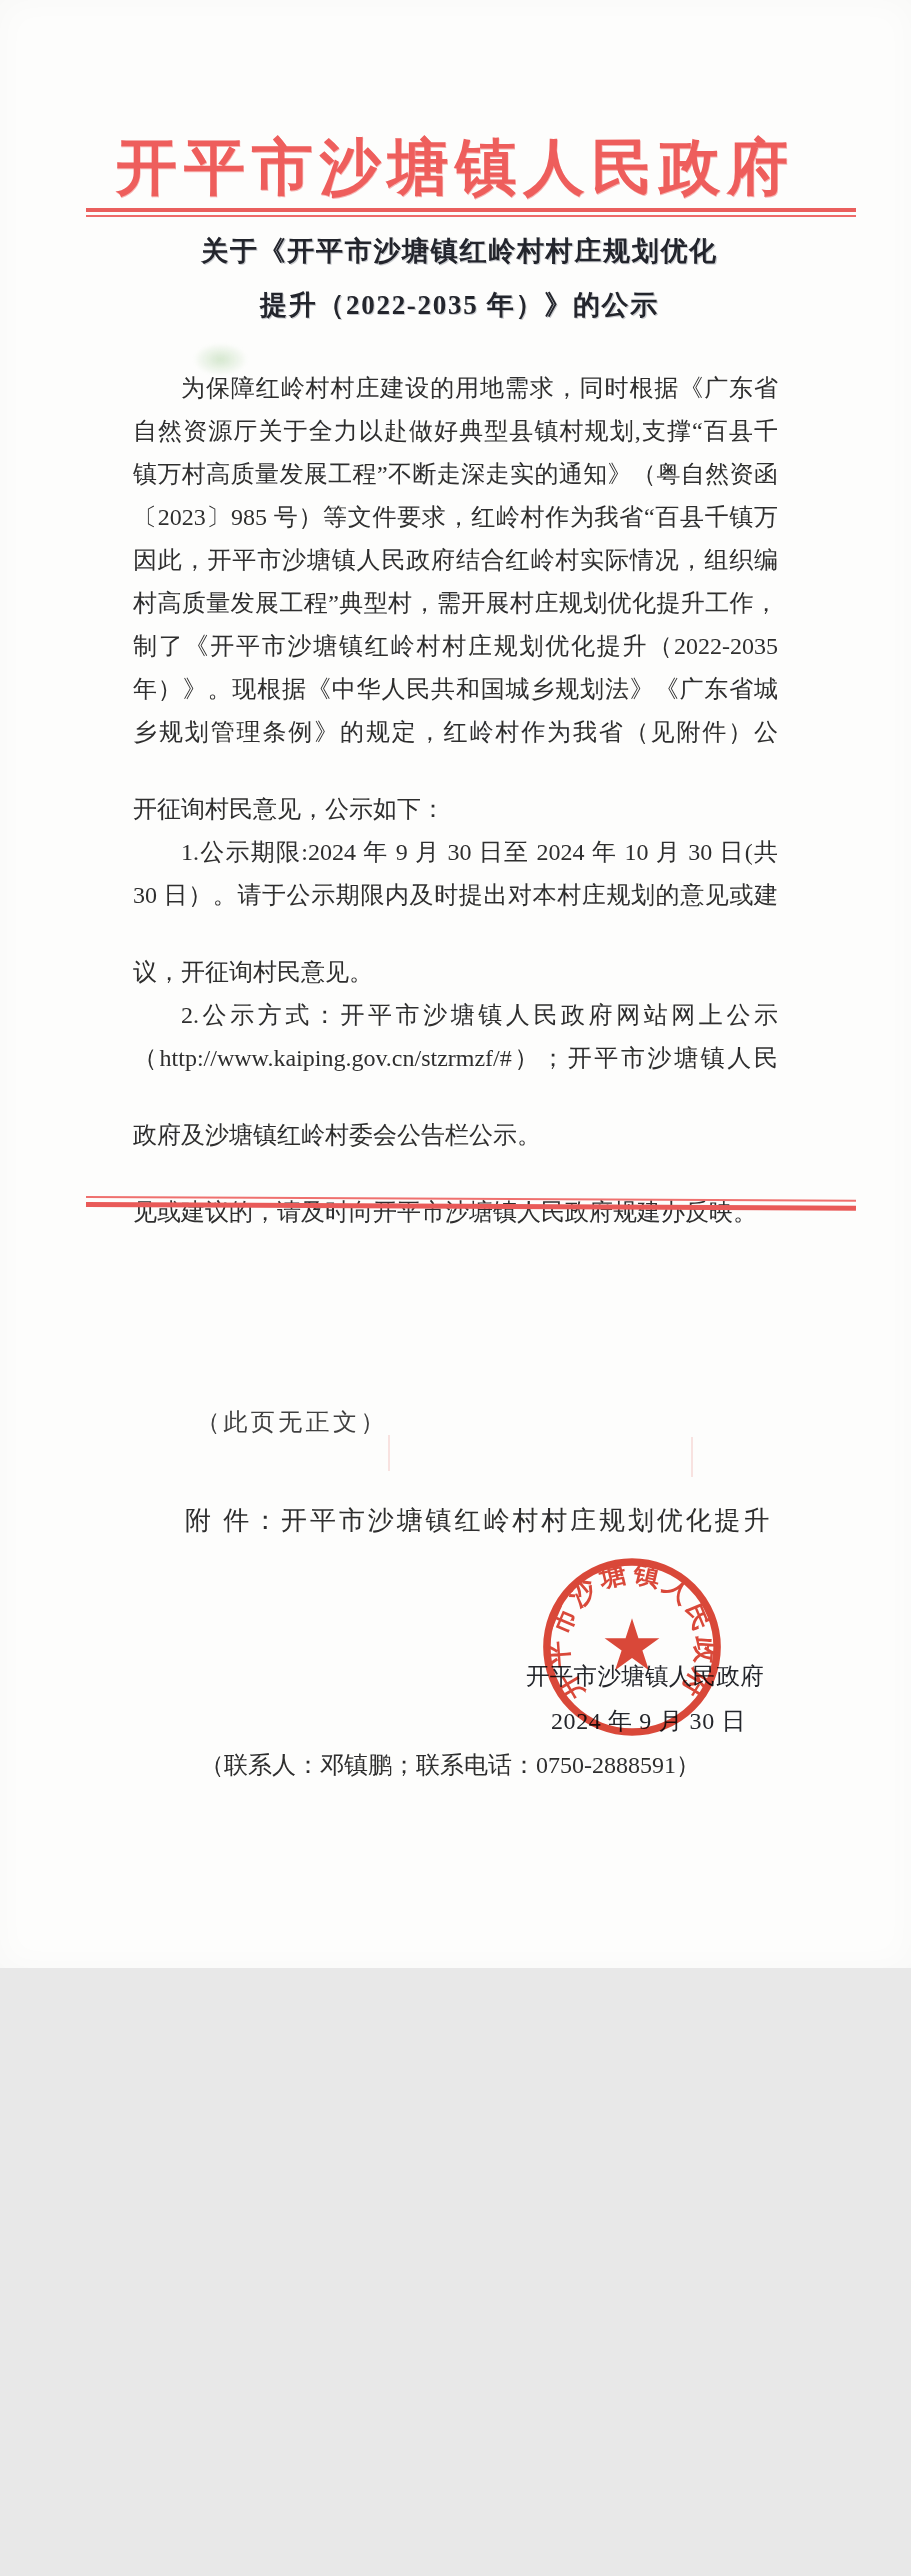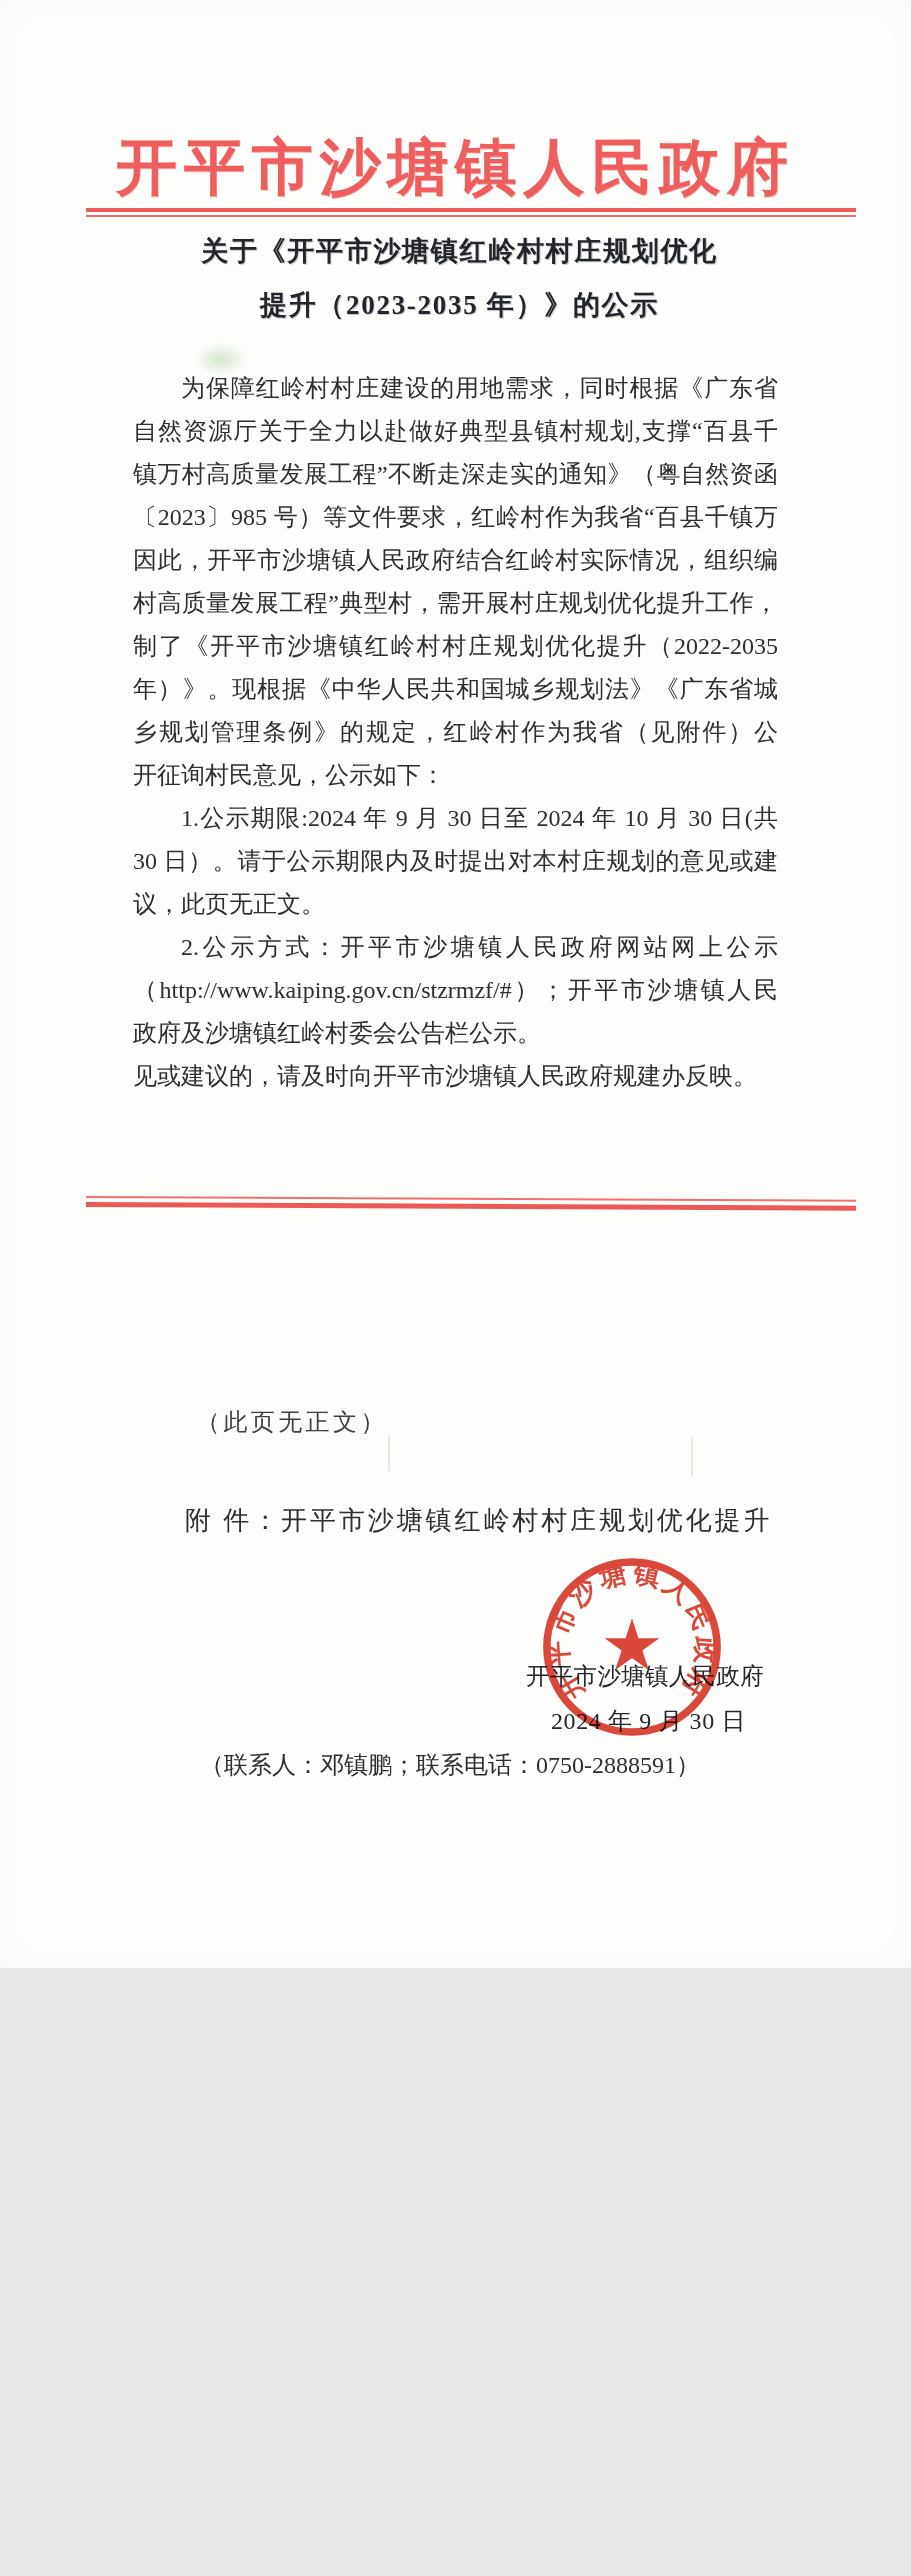--- a/index.html
+++ b/index.html
@@ -64,21 +64,21 @@
     font-size: 24px;
     line-height: 43px;
     color: #2e2e2e;
   }
   .body-line {
     text-align: justify;
     text-align-last: justify;
     white-space: normal;
   }
   .body-line.para-start { text-indent: 48px; }
-  .body-line.para-end   { text-align-last: left; }
+  .body-line.para-end   { text-align-last: left; margin-top: 34px; }
   
   .no-text-note {
     position: absolute; left: 196px; top: 1406px;
     font-size: 24px; letter-spacing: 3.4px; color: #404040; font-family: Liberation Serif, serif;
   }
   .attachment-line-1 {
     position: absolute; left: 185px; top: 1488px;
     font-size: 26px; letter-spacing: 2.9px; color: #2e2e2e; white-space: nowrap; margin-top: 15px;
   }
   .attachment-line-2 {
@@ -118,41 +118,41 @@
 
 <div id="page">
 
   <div class="agency-title">开平市沙塘镇人民政府</div>
 
   <div class="rule rule-top-thick"></div>
   <div class="rule rule-top-thin"></div>
 
   <div class="notice-title">
     <div>关于《开平市沙塘镇红岭村村庄规划优化</div>
-    <div>提升（2023-2035 年）》的公示</div>
+    <div>提升（2022-2035 年）》的公示</div>
   </div>
 
   <div class="green-smudge"></div>
   <div class="pink-streak streak-a"></div>
   <div class="pink-streak streak-b"></div>
 
   <div class="body-text">
       <div class="body-line para-start">为保障红岭村村庄建设的用地需求，同时根据《广东省</div>
       <div class="body-line">自然资源厅关于全力以赴做好典型县镇村规划,支撑“百县千</div>
       <div class="body-line">镇万村高质量发展工程”不断走深走实的通知》（粤自然资函</div>
       <div class="body-line">〔2023〕985 号）等文件要求，红岭村作为我省“百县千镇万</div>
       <div class="body-line">因此，开平市沙塘镇人民政府结合红岭村实际情况，组织编</div>
       <div class="body-line">村高质量发展工程”典型村，需开展村庄规划优化提升工作，</div>
       <div class="body-line">制了《开平市沙塘镇红岭村村庄规划优化提升（2022-2035</div>
       <div class="body-line">年）》。现根据《中华人民共和国城乡规划法》《广东省城</div>
       <div class="body-line">乡规划管理条例》的规定，红岭村作为我省（见附件）公</div>
       <div class="body-line para-end">开征询村民意见，公示如下：</div>
       <div class="body-line para-start">1.公示期限:2024 年 9 月 30 日至 2024 年 10 月 30 日(共</div>
       <div class="body-line">30 日）。请于公示期限内及时提出对本村庄规划的意见或建</div>
-      <div class="body-line para-end">议，此页无正文。</div>
+      <div class="body-line para-end">议，开征询村民意见。</div>
       <div class="body-line para-start">2.公示方式：开平市沙塘镇人民政府网站网上公示</div>
       <div class="body-line">（http://www.kaiping.gov.cn/stzrmzf/#）；开平市沙塘镇人民</div>
       <div class="body-line para-end">政府及沙塘镇红岭村委会公告栏公示。</div>
       <div class="body-line para-end">见或建议的，请及时向开平市沙塘镇人民政府规建办反映。</div>
     </div>
 
   <div class="rule-bottom-wrap">
     <div class="rule-bottom-thin"></div>
     <div class="rule-bottom-thick"></div>
   </div>

